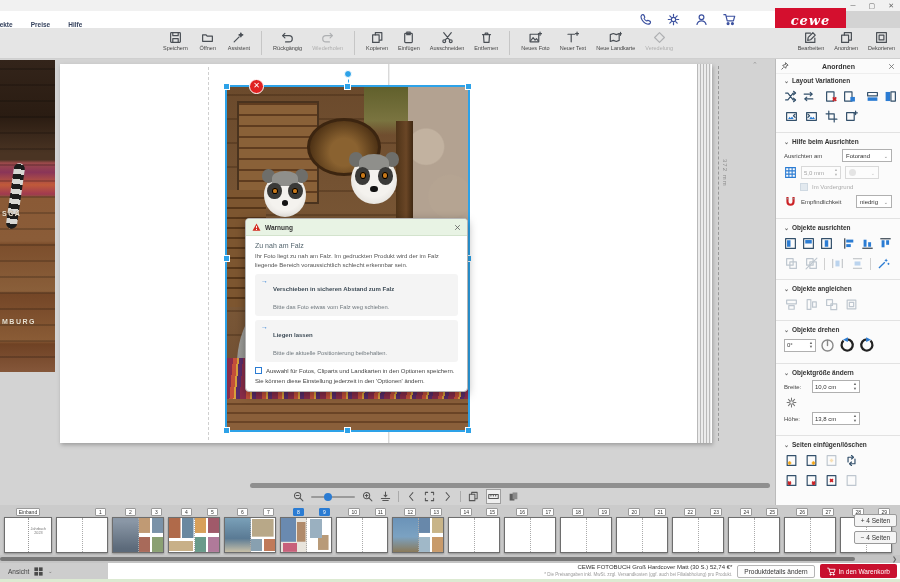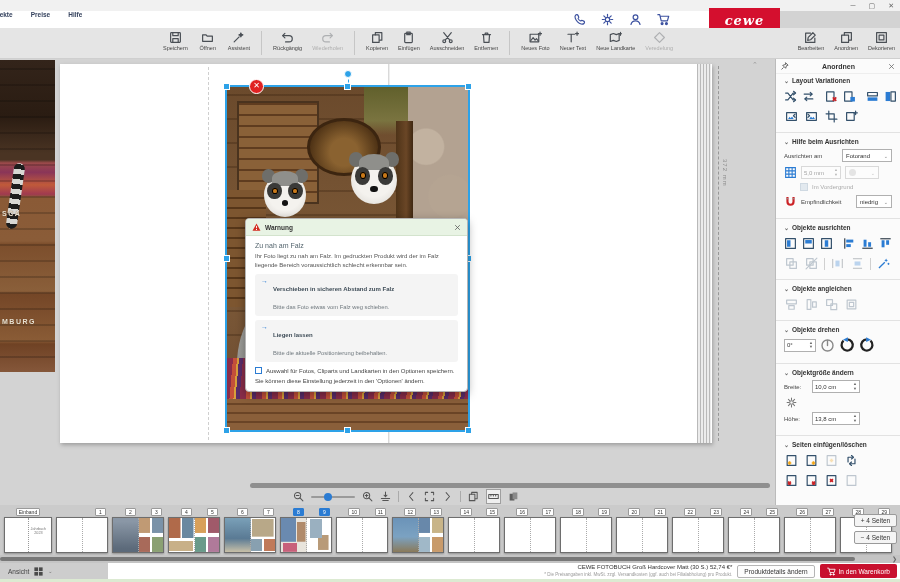--- a/index.html
+++ b/index.html
@@ -4,21 +4,21 @@
 <style>
   html,body{margin:0;padding:0;background:#888;}
   .app{position:relative;width:900px;height:582px;overflow:hidden;background:#d3d3d3;
        font-family:"Liberation Sans",sans-serif;-webkit-font-smoothing:antialiased;color:#333;}
   .app *{box-sizing:border-box;}
 
   
   .titlebar{position:absolute;left:0;top:0;width:900px;height:11px;background:#f1f1f1;}
   .wctrl{position:absolute;right:6px;top:0;display:flex;gap:13px;font-size:7px;color:#666;line-height:11px;}
   .wctrl span{cursor:default;}
-  .menubar{position:absolute;left:0;top:11px;width:780px;height:17px;background:#fff;display:flex;align-items:flex-start;}
+  .menubar{position:absolute;left:0;top:11px;width:846px;height:17px;background:#fff;display:flex;align-items:flex-end;}
   #menu{display:flex;gap:18px;font-size:6.5px;color:#35425e;font-weight:bold;overflow:hidden;}
   #menu .mi:first-child{margin-left:-13px;}
   .hdr-icons{position:absolute;right:110px;top:2px;display:flex;gap:15px;color:#3d52a0;}
   .brand{position:absolute;right:0;top:-3px;width:71px;height:24px;background:#d40f2e;color:#fff;
          display:flex;align-items:center;justify-content:center;font-size:13px;font-weight:bold;
          font-style:italic;font-family:"DejaVu Serif",serif;letter-spacing:1px;}
   .toolbar{position:absolute;left:0;top:28px;width:900px;height:31px;background:#e5e5e5;border-bottom:1px solid #cfcfcf;}
   #tb-groups{position:absolute;left:160px;top:1px;display:flex;align-items:flex-start;gap:4px;}
   #tb-right{position:absolute;right:2px;top:1px;display:flex;gap:4px;}
   .tb-sep{width:1px;height:24px;background:#c6c6c6;margin:2px 4px;}

